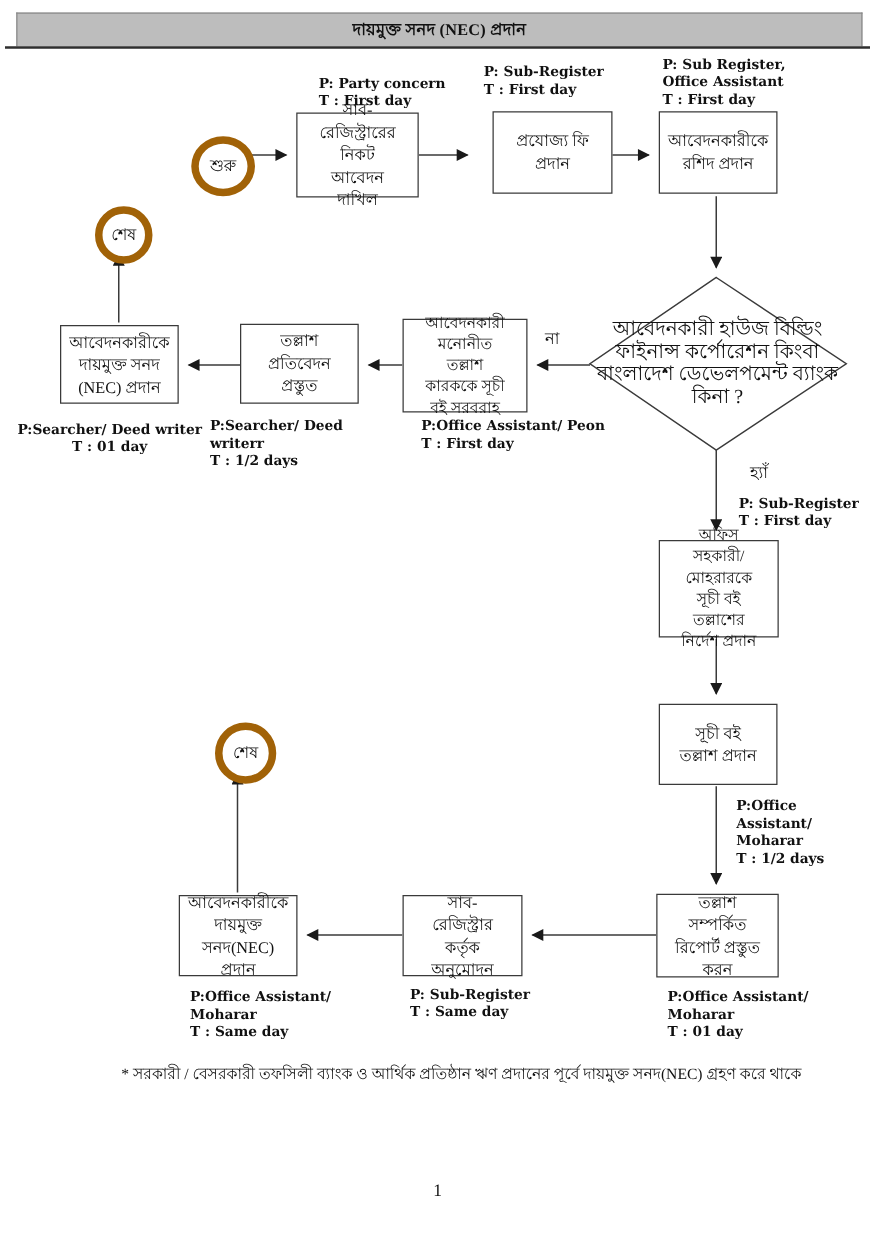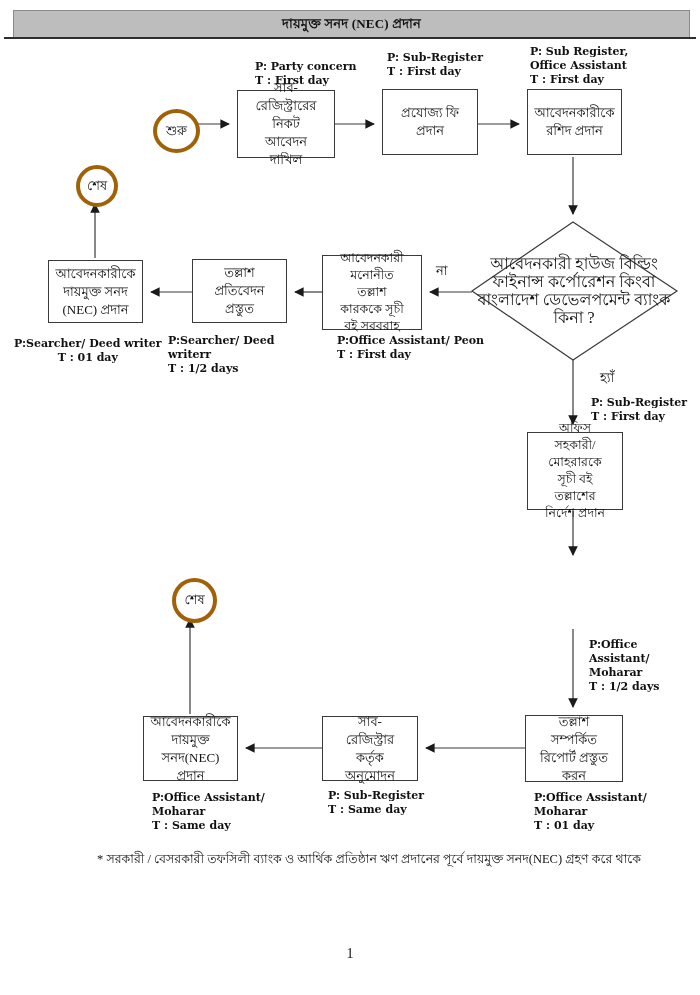--- a/index.html
+++ b/index.html
@@ -9,21 +9,21 @@
   }
   .title-bar{
     position:absolute;left:13px;top:10px;width:675px;height:26px;
     background:#bdbdbd;border:1px solid #8a8a8a;border-bottom:none;
     display:flex;align-items:center;justify-content:center;
   }
   .title-text{font-size:13px;font-weight:bold;letter-spacing:.2px;}
   .title-rule{position:absolute;left:4px;top:37px;width:692px;height:2px;background:#2e2e2e;}
   svg.connectors{position:absolute;left:0;top:0;}
   .terminal{
-    position:absolute;border:4px solid #a16207;border-radius:50%;background:#fff;
+    position:absolute;border:6px solid #a16207;border-radius:50%;background:#fff;
     display:flex;align-items:center;justify-content:center;font-size:13px;
   }
   .pbox{
     position:absolute;border:1px solid #3a3a3a;background:#fff;
     display:flex;align-items:center;justify-content:center;text-align:center;
     font-size:13px;line-height:18px;padding:14px;box-sizing:border-box;
   }
   .pbox.tight{line-height:17px;font-size:12.5px;}
   .diamond-text{
     position:absolute;left:474px;top:243px;width:200px;height:96px;
@@ -77,26 +77,27 @@
     <span>শুরু</span>
   </div>
   <div class="terminal" style="left:76px;top:165px;width:34px;height:34px;">
     <span>শেষ</span>
   </div>
   <div class="terminal" style="left:172px;top:578px;width:37px;height:37px;">
     <span>শেষ</span>
   </div>
 
   <div class="pbox" style="left:237px;top:90px;width:98px;height:68px;">সাব-রেজিস্ট্রারের নিকট আবেদন দাখিল</div>
-  <div class="pbox" style="left:382px;top:89px;width:96px;height:66px;">প্রযোজ্য ফি প্রদান</div>
+  <div class="pbox" style="left:394px;top:89px;width:96px;height:66px;">প্রযোজ্য ফি প্রদান</div>
   <div class="pbox" style="left:527px;top:89px;width:95px;height:66px;">আবেদনকারীকে রশিদ প্রদান</div>
   <div class="pbox tight" style="left:322px;top:255px;width:100px;height:75px;">আবেদনকারী মনোনীত তল্লাশ কারককে সূচী বই সরবরাহ</div>
   <div class="pbox" style="left:192px;top:259px;width:95px;height:64px;">তল্লাশ প্রতিবেদন প্রস্তুত</div>
   <div class="pbox" style="left:48px;top:260px;width:95px;height:63px;">আবেদনকারীকে দায়মুক্ত সনদ (NEC) প্রদান</div>
   <div class="pbox tight" style="left:527px;top:432px;width:96px;height:78px;">অফিস সহকারী/ মোহরারকে সূচী বই তল্লাশের নির্দেশ প্রদান</div>
+  <div class="pbox" style="left:527px;top:563px;width:95px;height:65px;">সূচী বই তল্লাশ প্রদান</div>
   <div class="pbox" style="left:525px;top:715px;width:98px;height:67px;">তল্লাশ সম্পর্কিত রিপোর্ট প্রস্তুত করন</div>
   <div class="pbox" style="left:322px;top:716px;width:96px;height:65px;">সাব-রেজিস্ট্রার কর্তৃক অনুমোদন</div>
   <div class="pbox" style="left:143px;top:716px;width:95px;height:65px;">আবেদনকারীকে দায়মুক্ত সনদ(NEC) প্রদান</div>
 
   <div class="diamond-text">আবেদনকারী হাউজ বিল্ডিং ফাইনান্স কর্পোরেশন কিংবা বাংলাদেশ ডেভেলপমেন্ট ব্যাংক কিনা ?</div>
   <div class="branch-label" style="left:436px;top:261px;">না</div>
   <div class="branch-label" style="left:600px;top:368px;">হ্যাঁ</div>
 
   <div class="anno" style="left:255px;top:60px;">P: Party concern
 T : First day</div>

